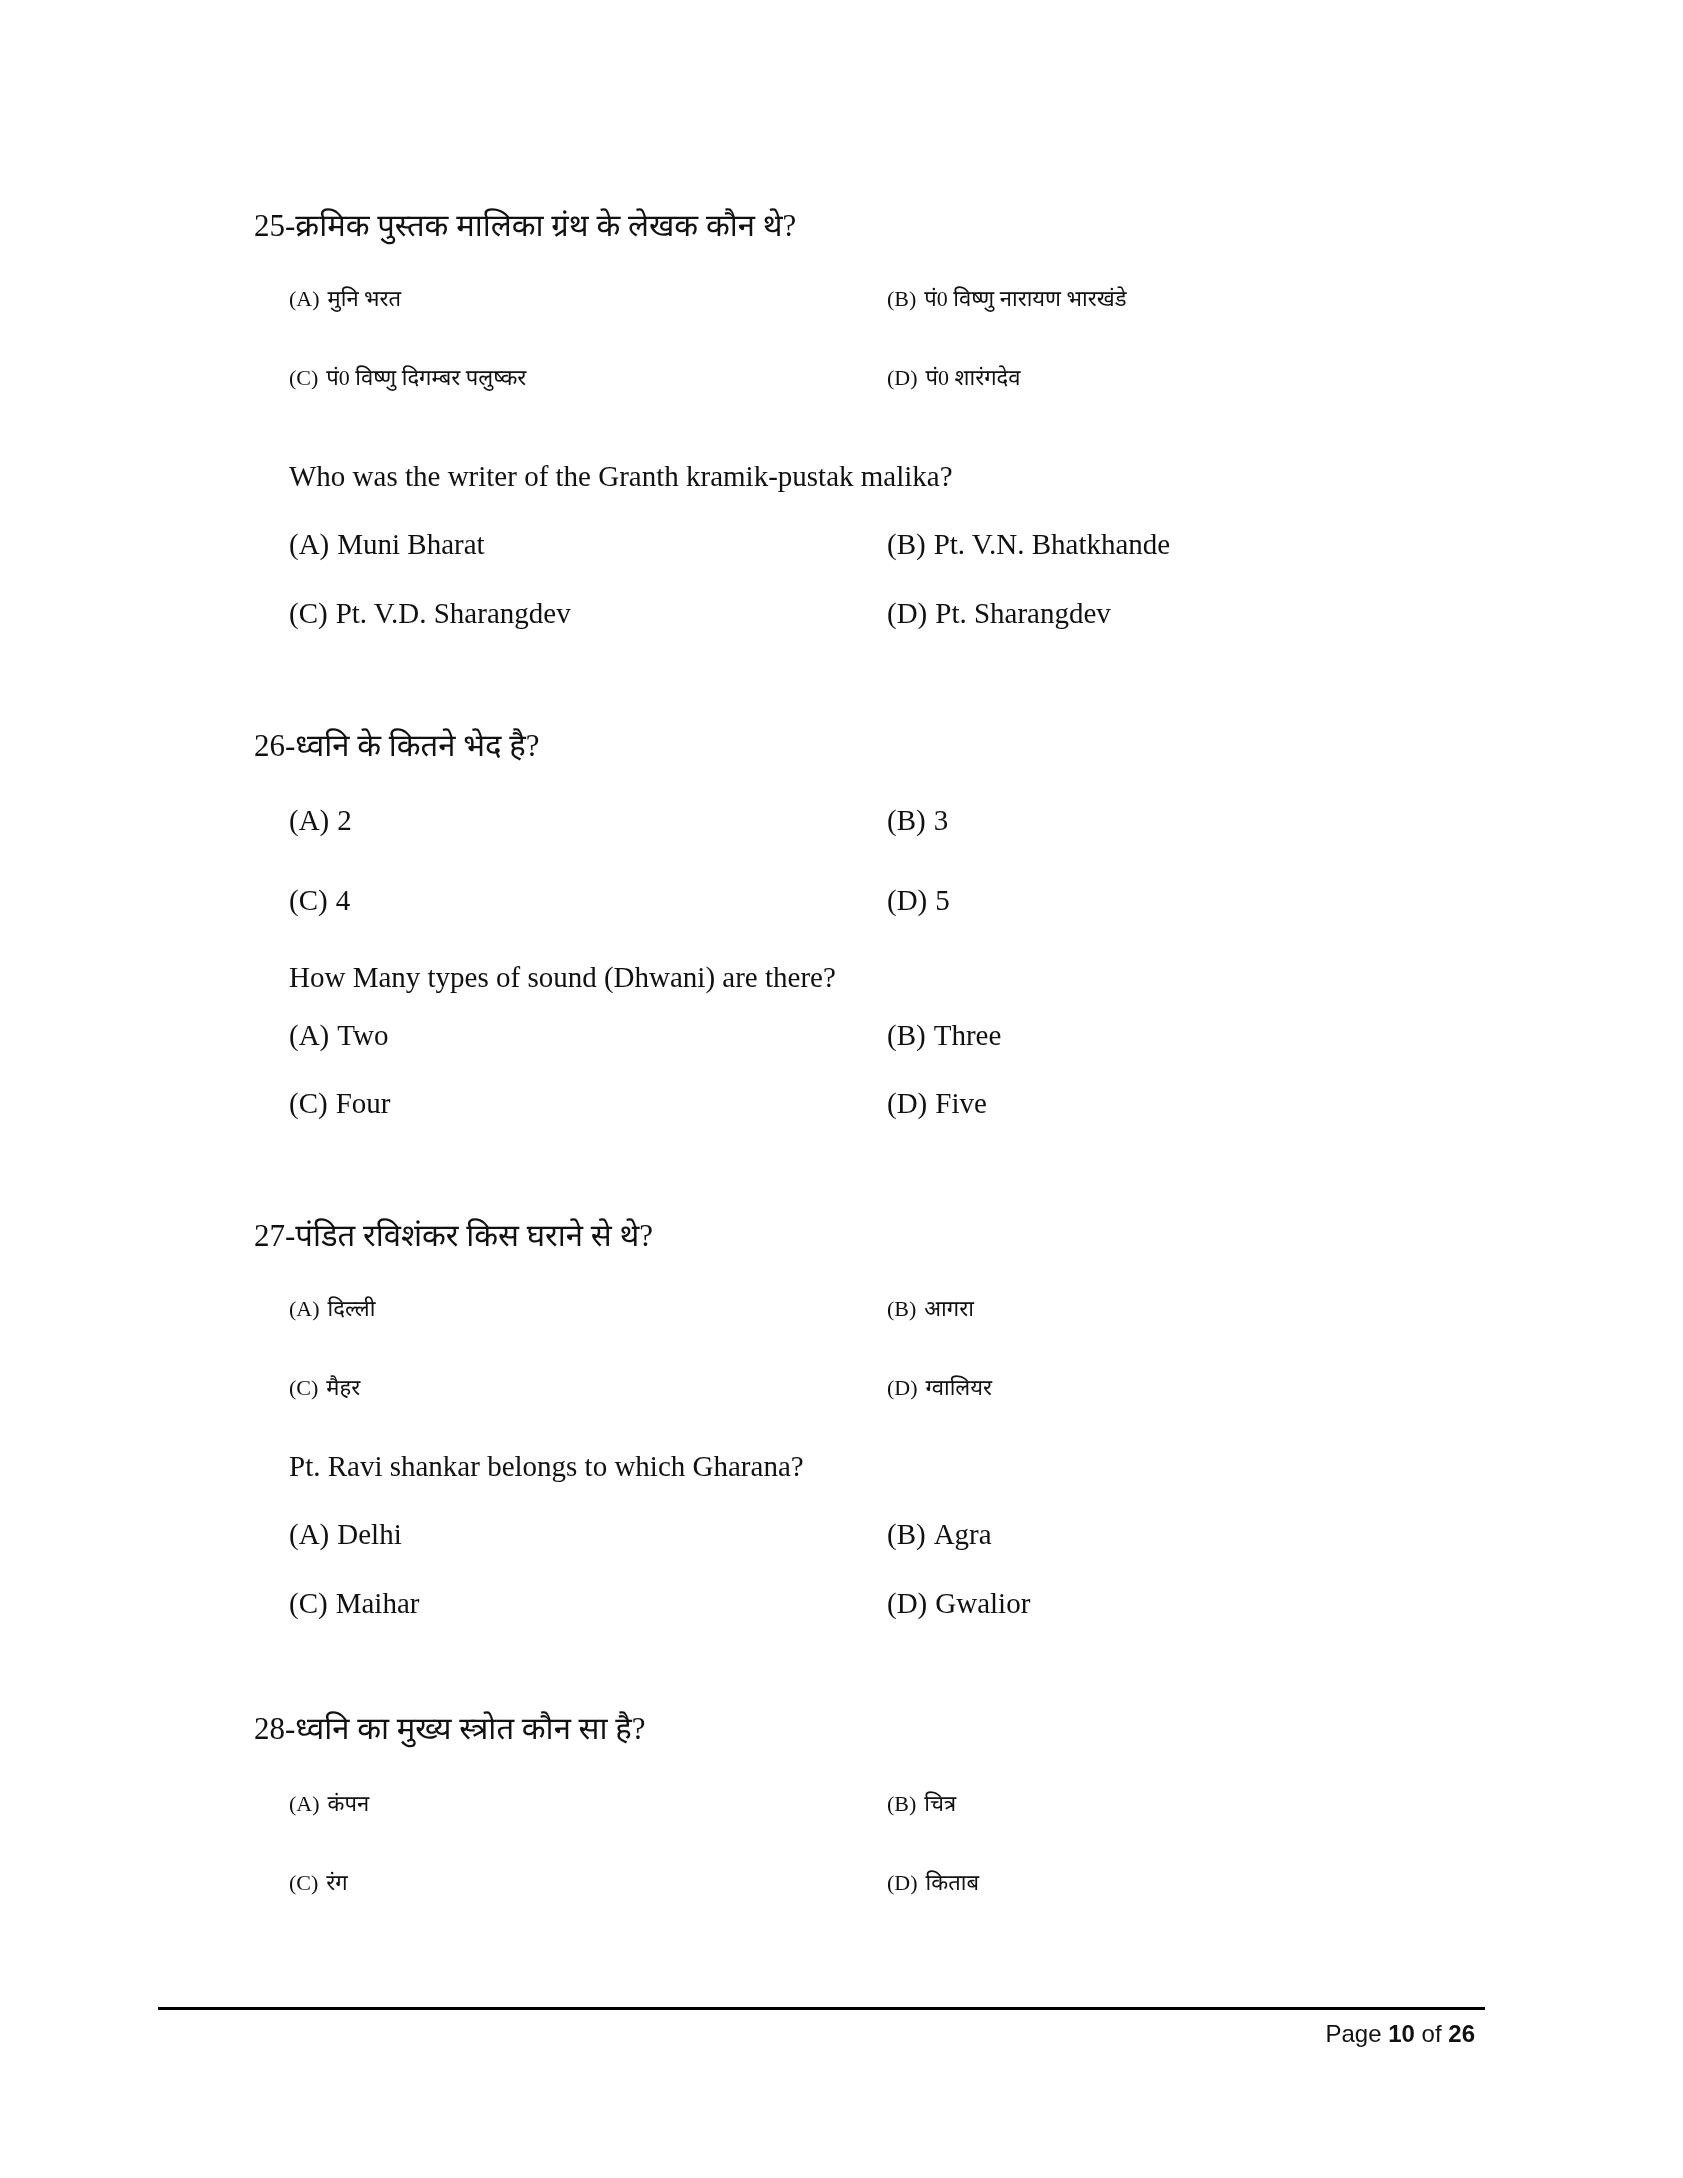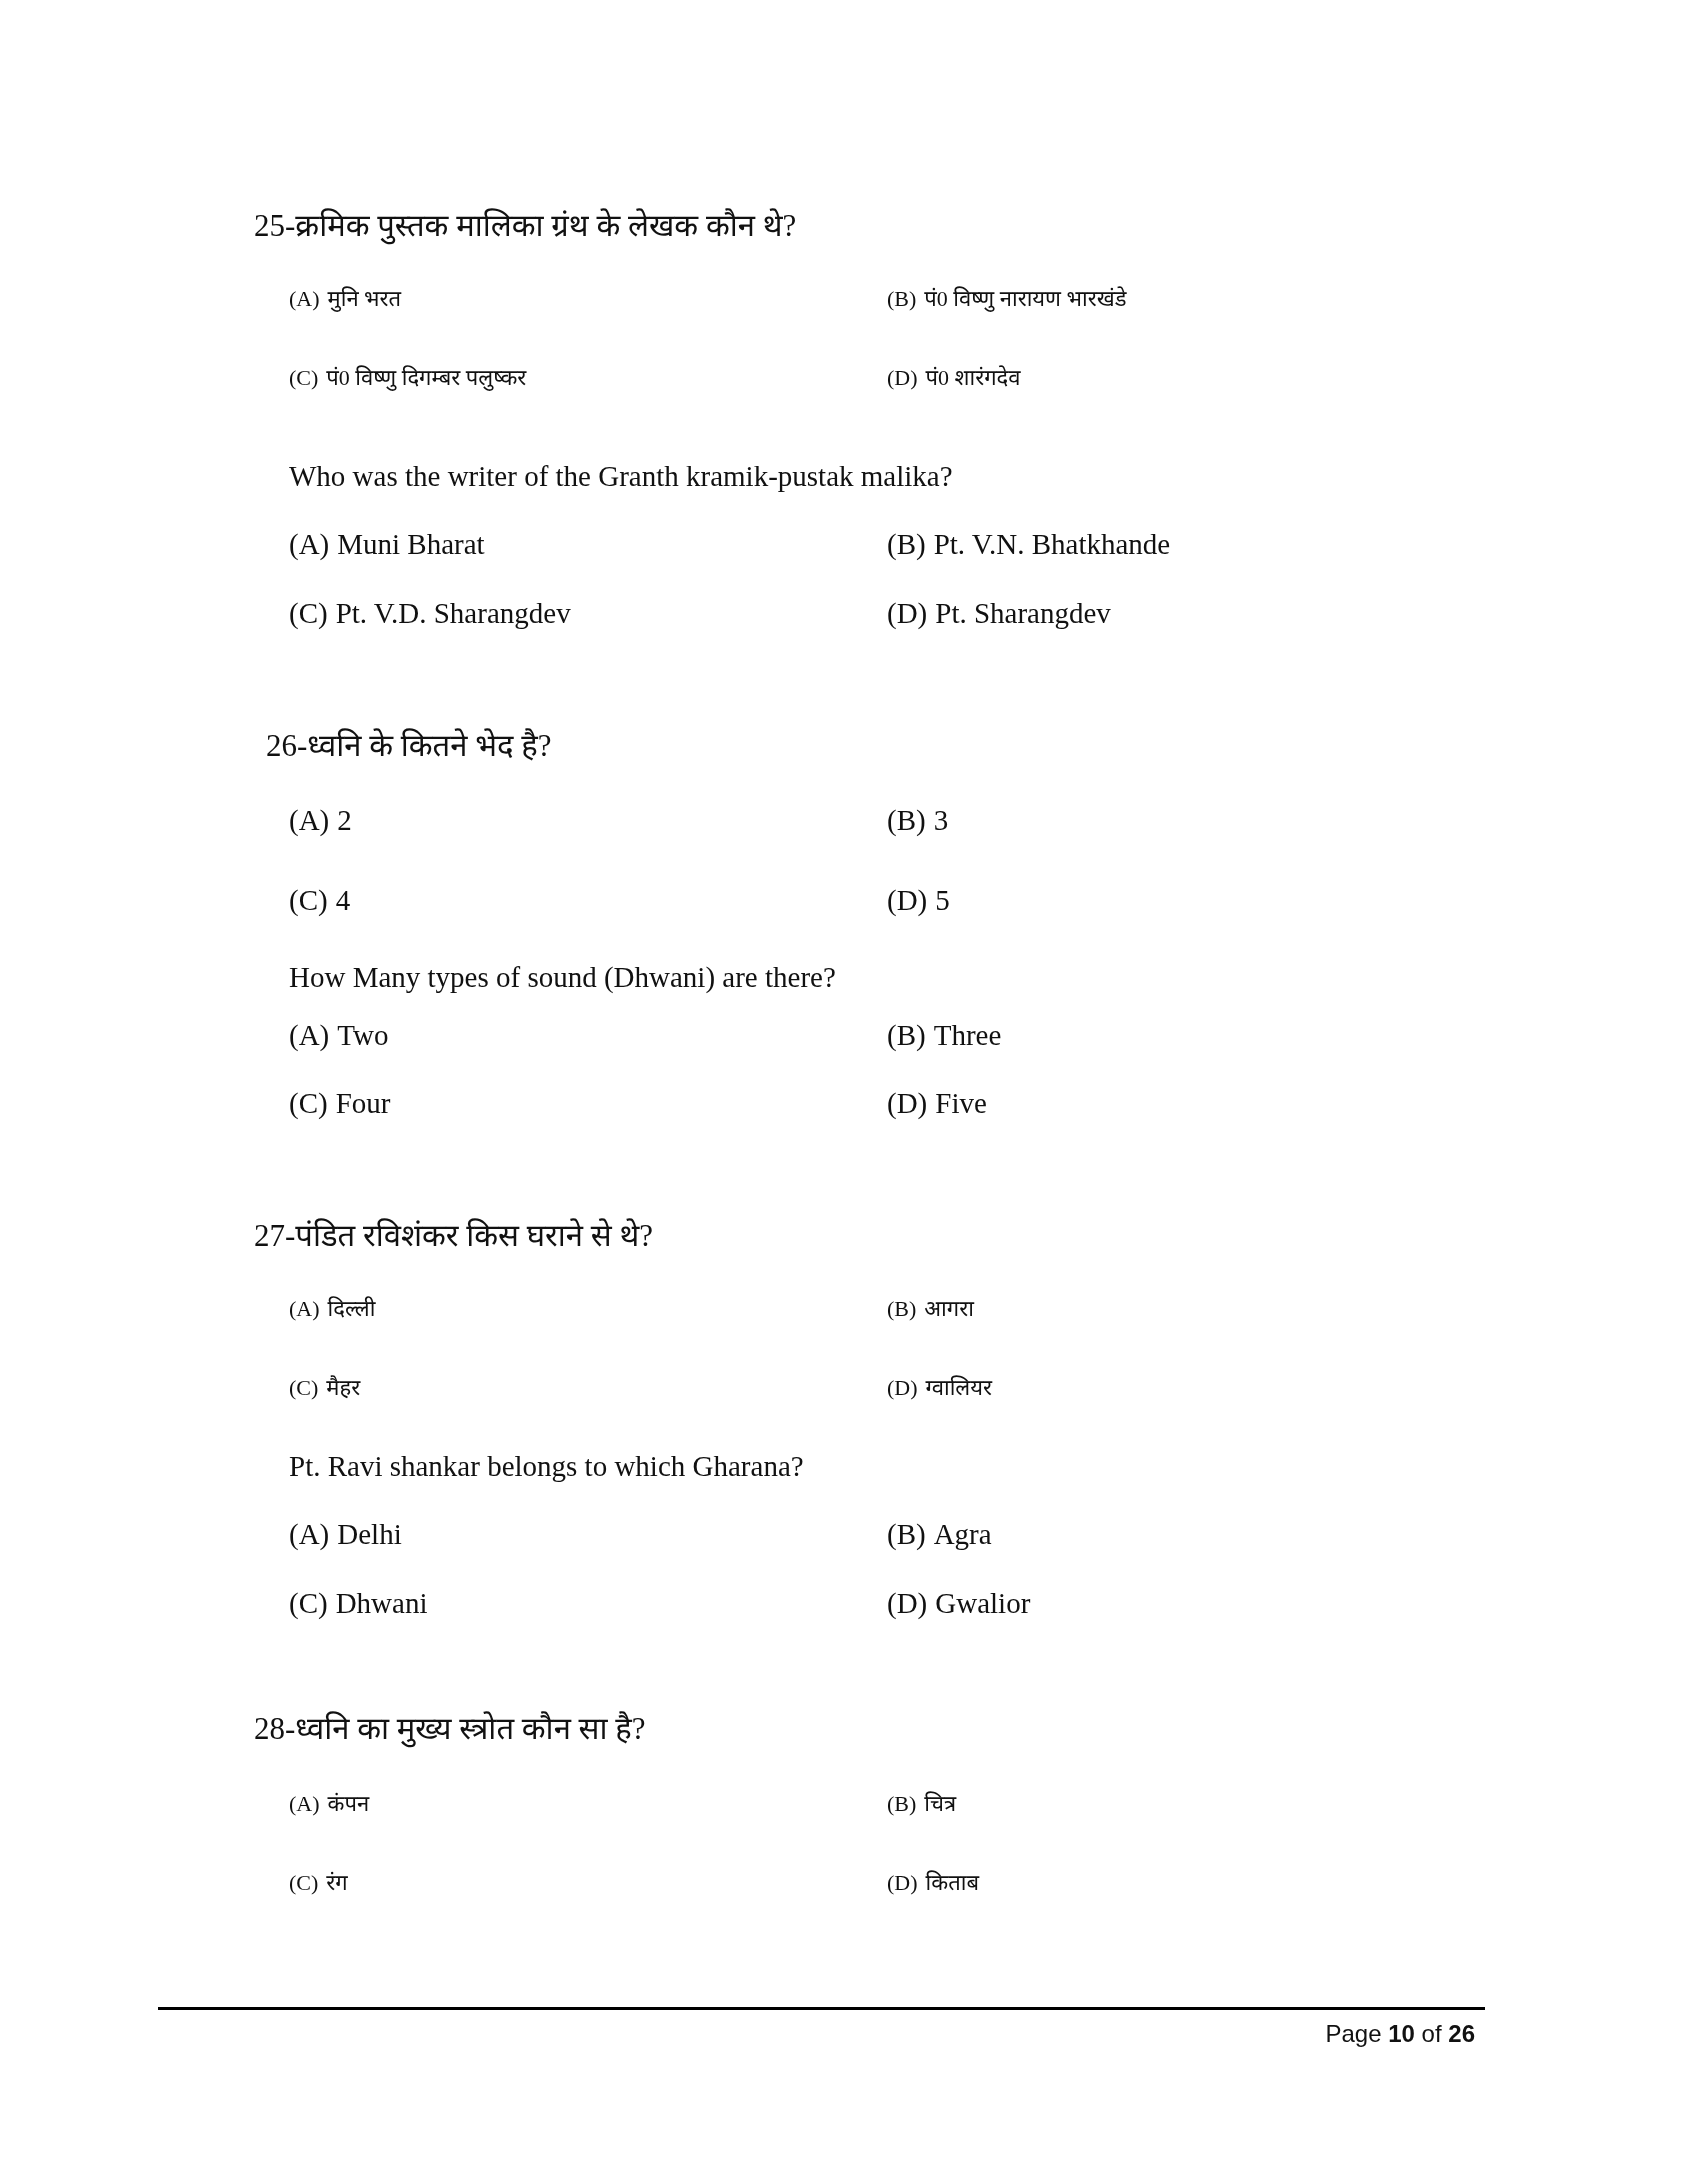--- a/index.html
+++ b/index.html
@@ -26,21 +26,21 @@
 <div class="opt r hi" style="top:282px;"><span class="letter">(B)</span><span>पं0 विष्णु नारायण भारखंडे</span></div>
 <div class="opt l hi" style="top:361px;"><span class="letter">(C)</span><span>पं0 विष्णु दिगम्बर पलुष्कर</span></div>
 <div class="opt r hi" style="top:361px;"><span class="letter">(D)</span><span>पं0 शारंगदेव</span></div>
 
 <div class="eq" style="top:460px;">Who was the writer of the Granth kramik-pustak malika?</div>
 <div class="opt l" style="top:528px;"><span class="letter">(A)</span><span>Muni Bharat</span></div>
 <div class="opt r" style="top:528px;"><span class="letter">(B)</span><span>Pt. V.N. Bhatkhande</span></div>
 <div class="opt l" style="top:597px;"><span class="letter">(C)</span><span>Pt. V.D. Sharangdev</span></div>
 <div class="opt r" style="top:597px;text-align:center;"><span class="letter">(D)</span><span>Pt. Sharangdev</span></div>
 
-<div class="q" style="top:723px;margin-left:12px;">
+<div class="q" style="top:723px;">
   <span>26-</span><span>ध्वनि के कितने भेद है?</span>
 </div>
 <div class="opt l" style="top:804px;"><span class="letter">(A)</span><span>2</span></div>
 <div class="opt r" style="top:804px;"><span class="letter">(B)</span><span>3</span></div>
 <div class="opt l" style="top:884px;"><span class="letter">(C)</span><span>4</span></div>
 <div class="opt r" style="top:884px;"><span class="letter">(D)</span><span>5</span></div>
 
 <div class="eq" style="top:961px;">How Many types of sound (Dhwani) are there?</div>
 <div class="opt l" style="top:1019px;"><span class="letter">(A)</span><span>Two</span></div>
 <div class="opt r" style="top:1019px;"><span class="letter">(B)</span><span>Three</span></div>
@@ -51,21 +51,21 @@
   <span>27-</span><span>पंडित रविशंकर किस घराने से थे?</span>
 </div>
 <div class="opt l hi" style="top:1292px;"><span class="letter">(A)</span><span>दिल्ली</span></div>
 <div class="opt r hi" style="top:1292px;"><span class="letter">(B)</span><span>आगरा</span></div>
 <div class="opt l hi" style="top:1371px;"><span class="letter">(C)</span><span>मैहर</span></div>
 <div class="opt r hi" style="top:1371px;text-align:right;"><span class="letter">(D)</span><span>ग्वालियर</span></div>
 
 <div class="eq" style="top:1450px;">Pt. Ravi shankar belongs to which Gharana?</div>
 <div class="opt l" style="top:1518px;"><span class="letter">(A)</span><span>Delhi</span></div>
 <div class="opt r" style="top:1518px;"><span class="letter">(B)</span><span>Agra</span></div>
-<div class="opt l" style="top:1587px;"><span class="letter">(C)</span><span>Dhwani</span></div>
+<div class="opt l" style="top:1587px;"><span class="letter">(C)</span><span>Maihar</span></div>
 <div class="opt r" style="top:1587px;"><span class="letter">(D)</span><span>Gwalior</span></div>
 
 <div class="q" style="top:1706px;">
   <span>28-</span><span>ध्वनि का मुख्य स्त्रोत कौन सा है?</span>
 </div>
 <div class="opt l hi" style="top:1787px;text-align:center;"><span class="letter">(A)</span><span>कंपन</span></div>
 <div class="opt r hi" style="top:1787px;"><span class="letter">(B)</span><span>चित्र</span></div>
 <div class="opt l hi" style="top:1866px;"><span class="letter">(C)</span><span>रंग</span></div>
 <div class="opt r hi" style="top:1866px;"><span class="letter">(D)</span><span>किताब</span></div>
 

